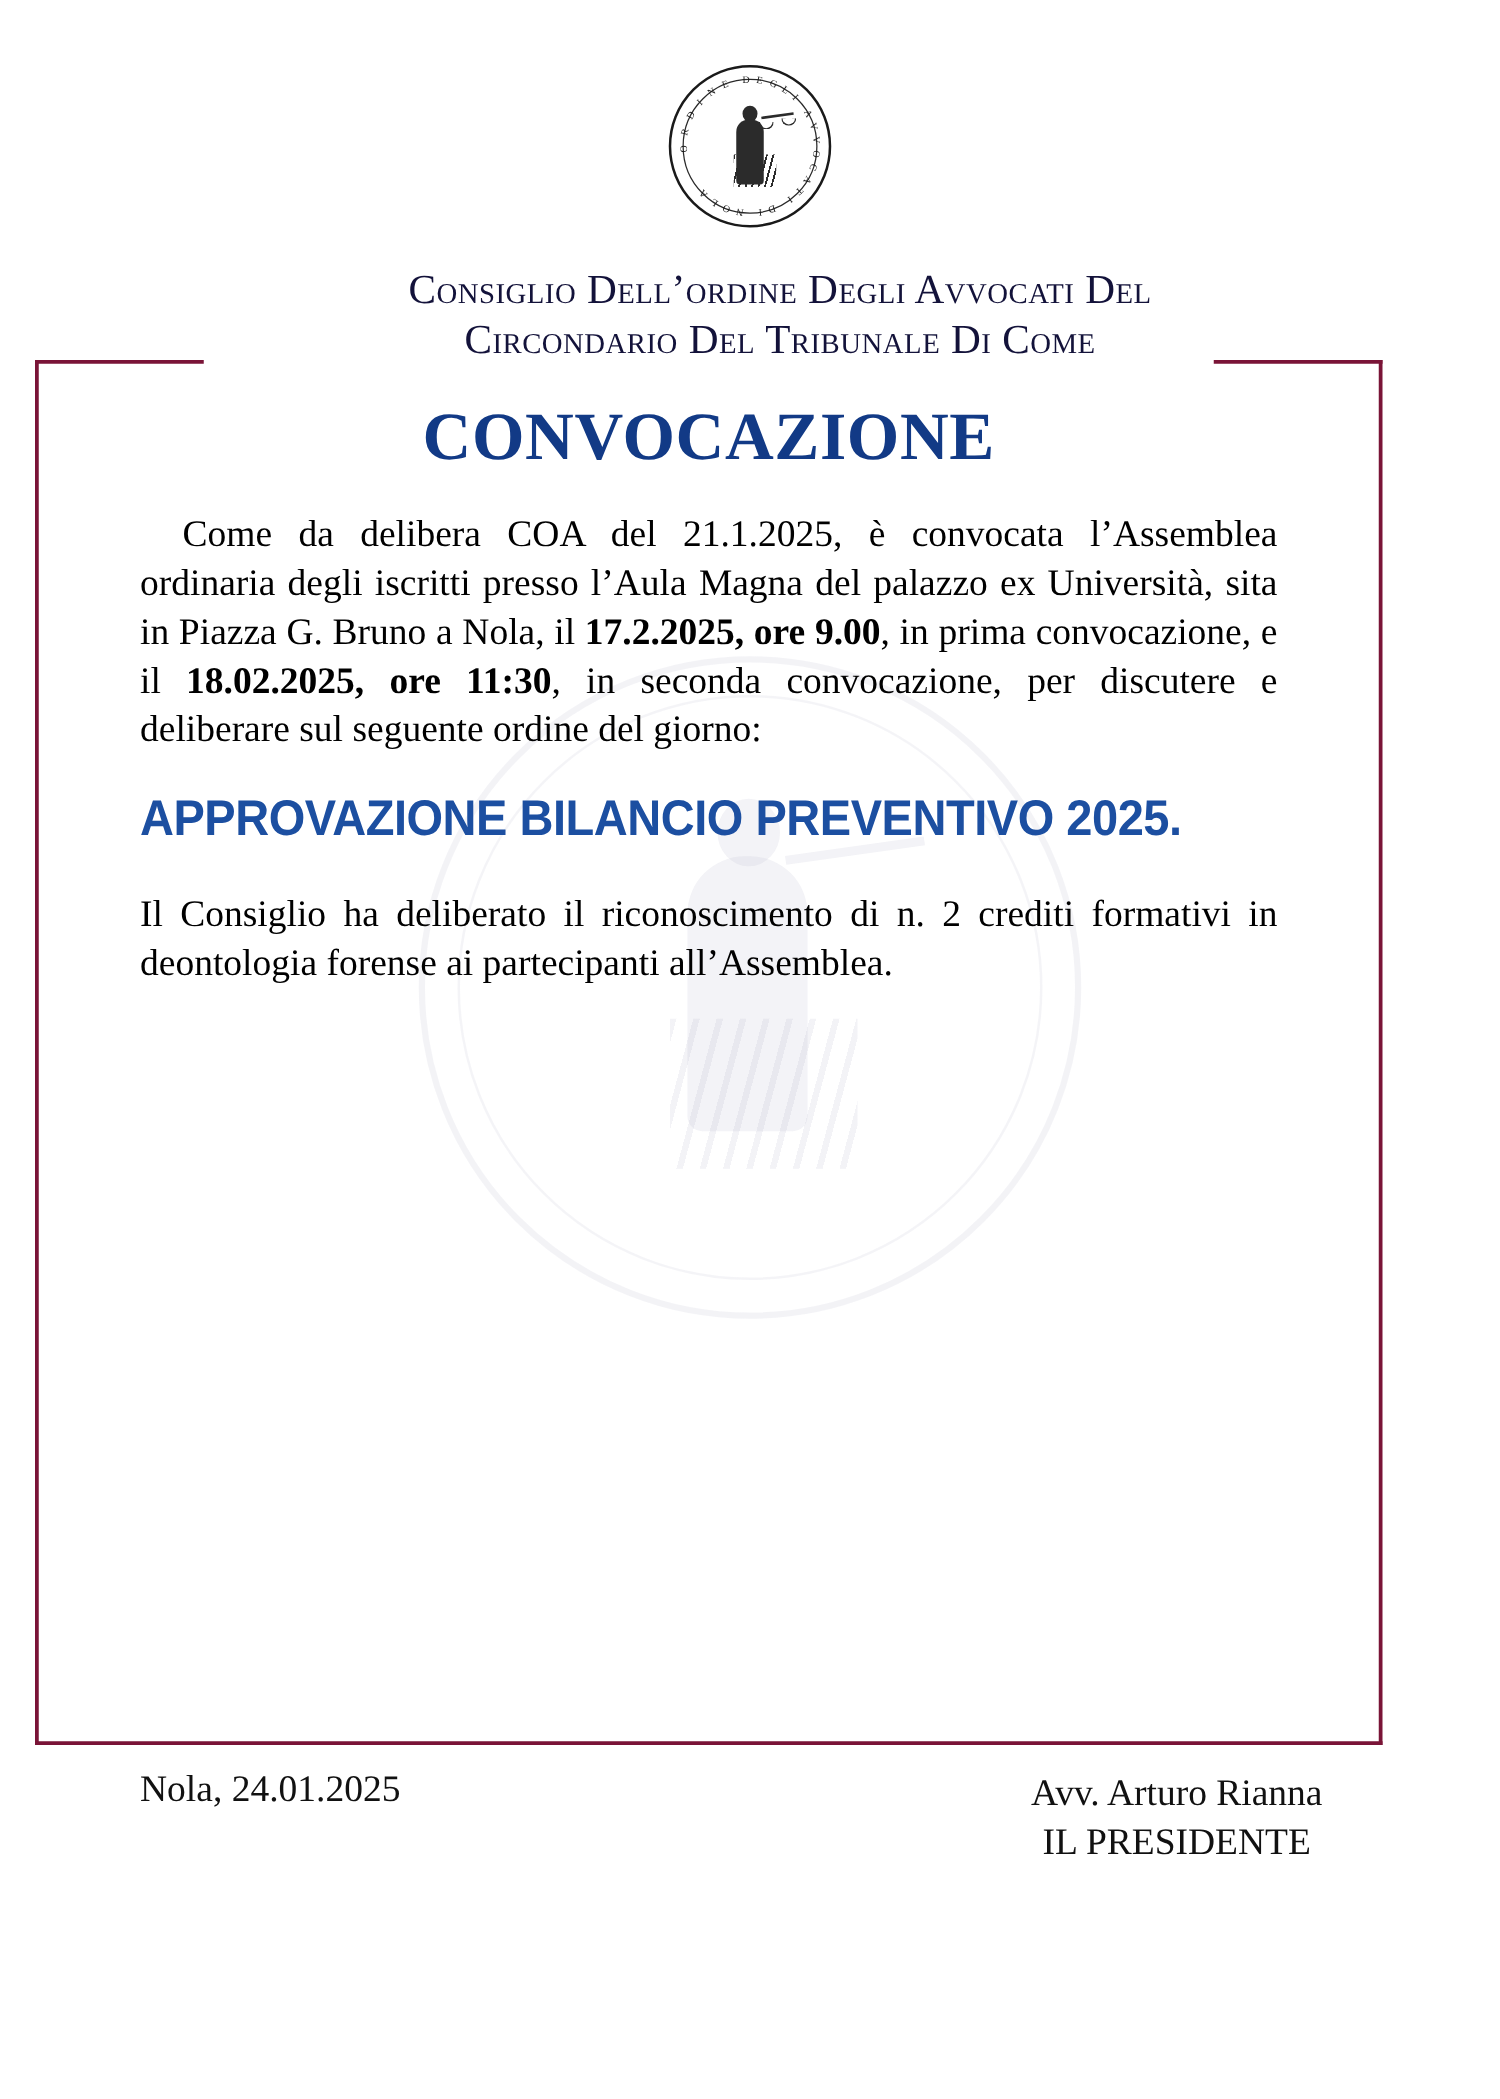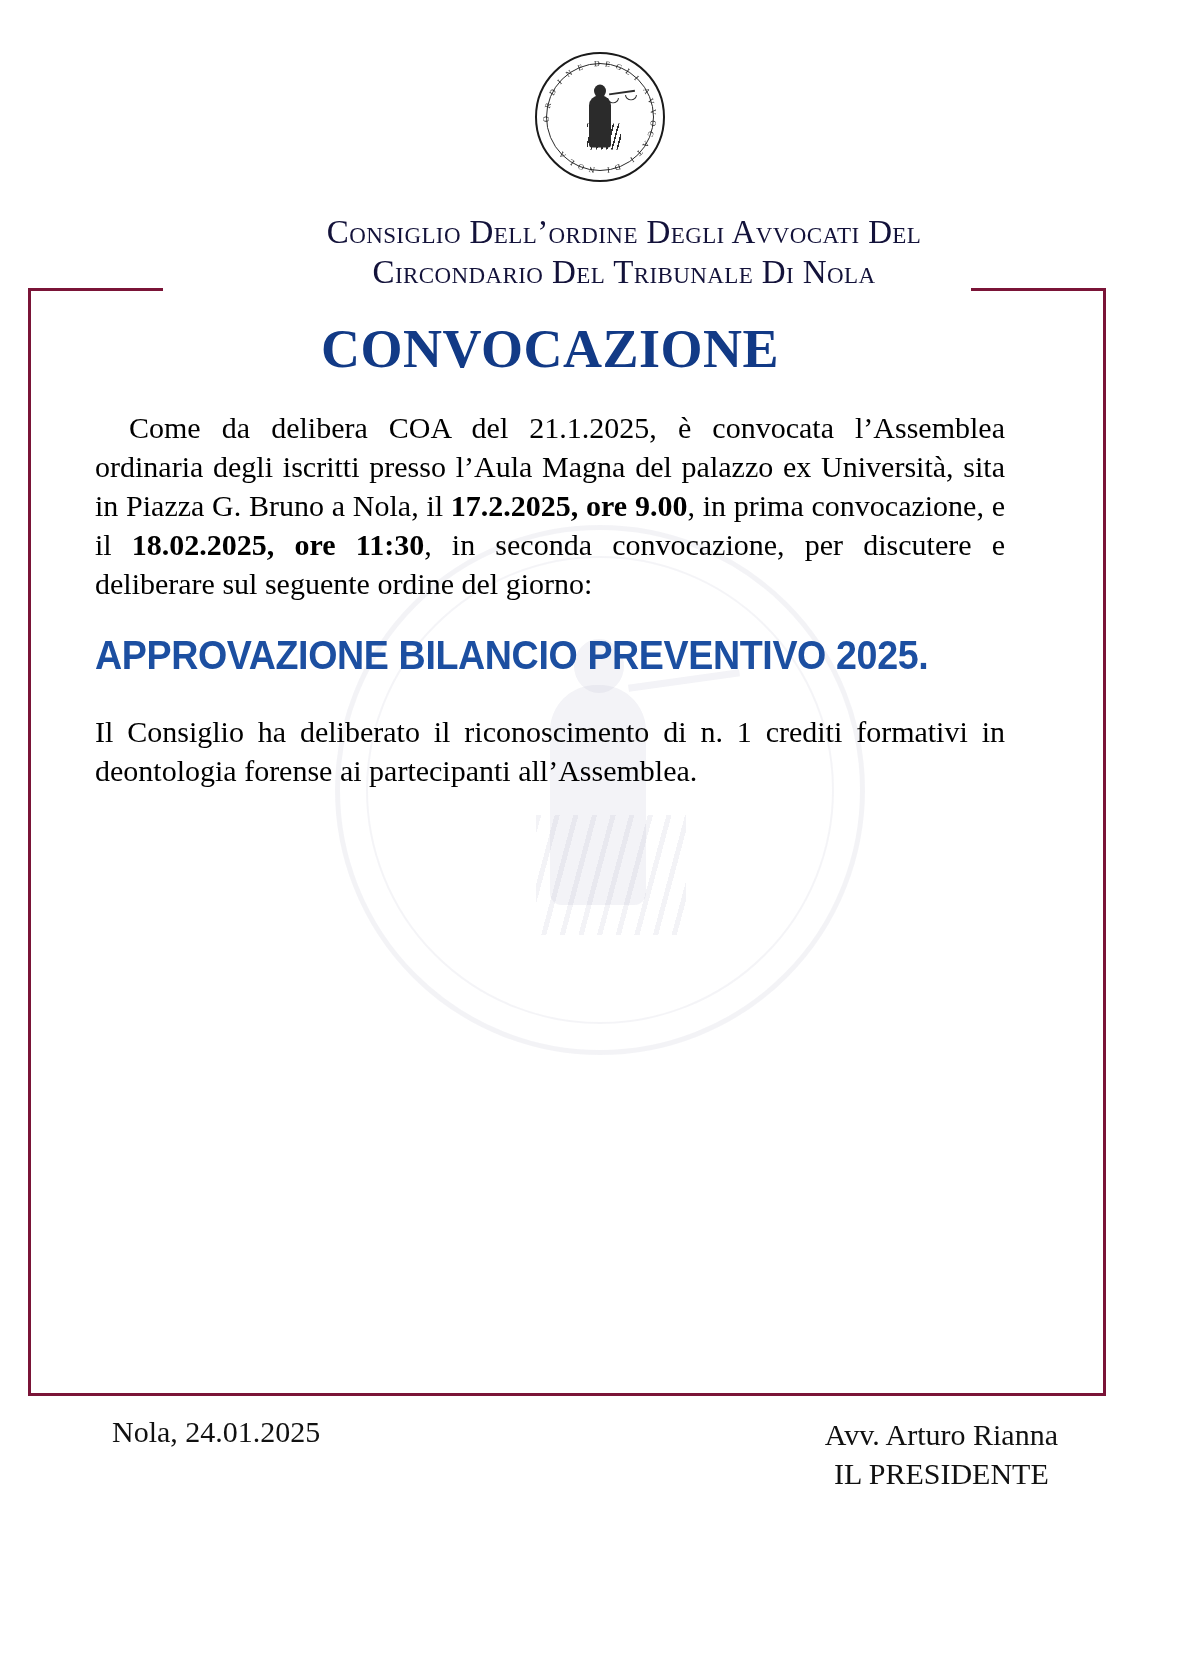--- a/index.html
+++ b/index.html
@@ -205,21 +205,21 @@
     left: 86px;
     top: 190px;
     width: 150px;
     height: 120px;
     background: repeating-linear-gradient(105deg, rgba(150,150,180,0.22) 0 5px, transparent 5px 18px);
   }
 
   
   .content {
     position: absolute;
-    left: 95px;
+    left: 112px;
     top: 318px;
     width: 910px;
     z-index: 3;
   }
   .headline {
     text-align: center;
     color: #123a86;
     font-family: "Liberation Serif", serif;
     font-weight: bold;
     font-size: 54px;
@@ -313,21 +313,21 @@
       <div class="scalebar"></div>
       <div class="pan left"></div>
       <div class="pan right"></div>
       <div class="hatch"></div>
     </div>
   </div>
 </div>
 
 <div class="org-title">
   <div class="line">Consiglio Dell’ordine Degli Avvocati Del</div>
-  <div class="line">Circondario Del Tribunale Di Nola</div>
+  <div class="line">Circondario Del Tribunale Di Come</div>
 </div>
 
 <div class="frame">
   <div class="edge left"></div>
   <div class="edge right"></div>
   <div class="edge bottom"></div>
   <div class="edge top-l"></div>
   <div class="edge top-r"></div>
 </div>
 
@@ -345,21 +345,21 @@
   <h1 class="headline">
     <span>CONVOCAZIONE</span><br>
   </h1>
 
   <p class="body first"><span>Come da delibera COA del 21.1.2025, è convocata l’Assemblea ordinaria degli iscritti presso l’Aula Magna del palazzo ex Università, sita in Piazza G. Bruno a Nola, il </span><b>17.2.2025, ore 9.00</b><span>, in prima convocazione, e il </span><b>18.02.2025, ore 11:30</b><span>, in seconda convocazione, per discutere e deliberare sul seguente ordine del giorno:</span></p>
 
   <div class="odg">APPROVAZIONE BILANCIO PREVENTIVO 2025.</div>
 
 
 
-  <p class="body">Il Consiglio ha deliberato il riconoscimento di n. 1 crediti formativi in deontologia forense ai partecipanti all’Assemblea.</p>
+  <p class="body">Il Consiglio ha deliberato il riconoscimento di n. 2 crediti formativi in deontologia forense ai partecipanti all’Assemblea.</p>
 </div>
 
 <div class="footer">
   <div class="place">Nola, 24.01.2025</div>
   <div class="sign">
     <div>Avv. Arturo Rianna</div>
     <div>IL PRESIDENTE</div>
   </div>
 </div>
 

